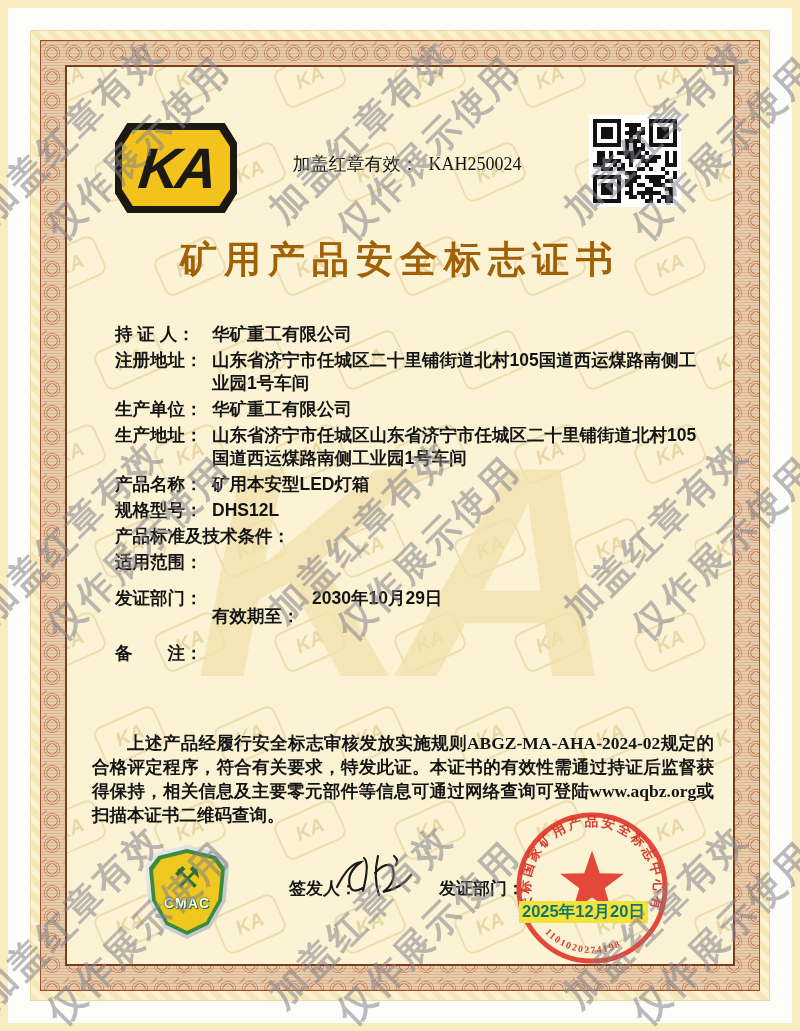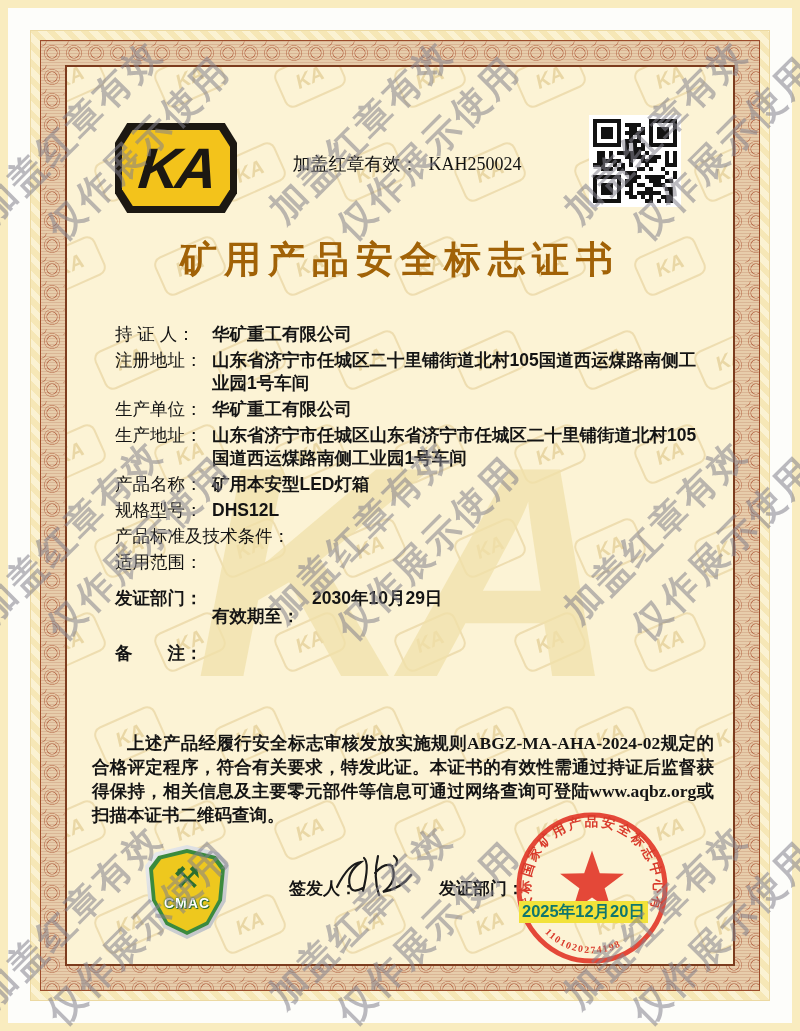--- a/index.html
+++ b/index.html
@@ -41,21 +41,21 @@
   .cert-no .val{margin-left:10px;}
   .qr{position:absolute;right:52px;top:48px;width:92px;height:92px;background:#fff;
         display:flex;align-items:center;justify-content:center;}
 
   .title{position:absolute;left:0;right:0;top:168px;z-index:2;text-align:center;margin:0;
         font-family:"Liberation Serif",serif;font-weight:900;font-size:37px;letter-spacing:7px;color:#a16207;}
 
   
   .fields{position:absolute;left:48px;right:30px;top:256px;z-index:2;font-size:17.5px;color:#141414;}
   .frow{display:flex;margin-bottom:3px;line-height:23px;}
-  .flabel{flex:0 0 auto;min-width:97px;font-weight:400;}
+  .flabel{flex:0 0 auto;min-width:97px;font-weight:700;}
   .fvalue{font-weight:800;max-width:500px;}
   .dates-row{display:flex;margin-top:13px;line-height:23px;}
   .dates-row .l1{width:97px;font-weight:600;}
   .dates-row .v1{width:190px;font-weight:800;}
   .dates-row .l2{width:100px;font-weight:600;margin-top:18px;}
   .dates-row .v2{font-weight:800;}
   .remark-row{margin-top:14px;line-height:23px;font-weight:600;}
 
   .statement{position:absolute;left:25px;width:622px;top:664px;z-index:2;margin:0;
         font-family:"Liberation Serif",serif;font-weight:700;font-size:17.5px;line-height:24px;

